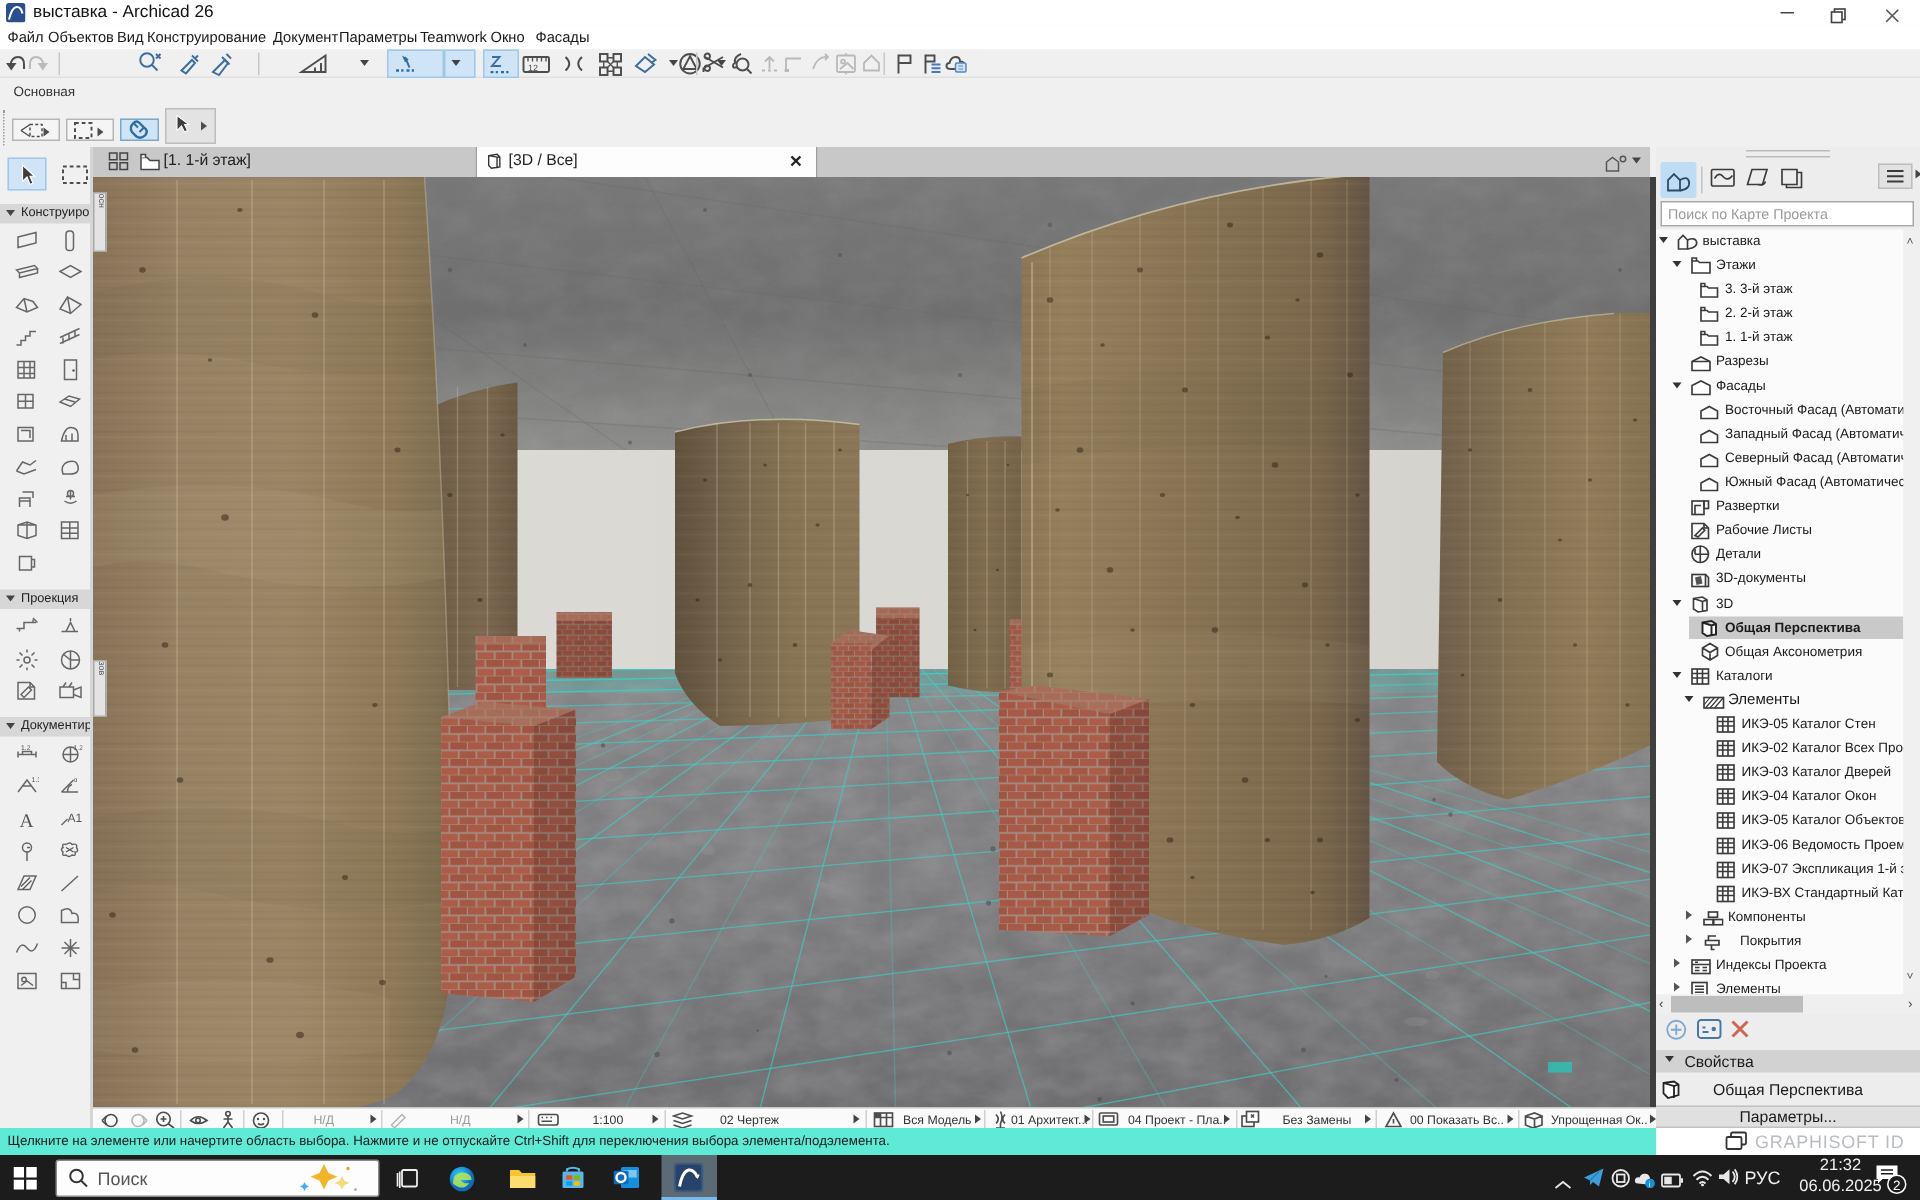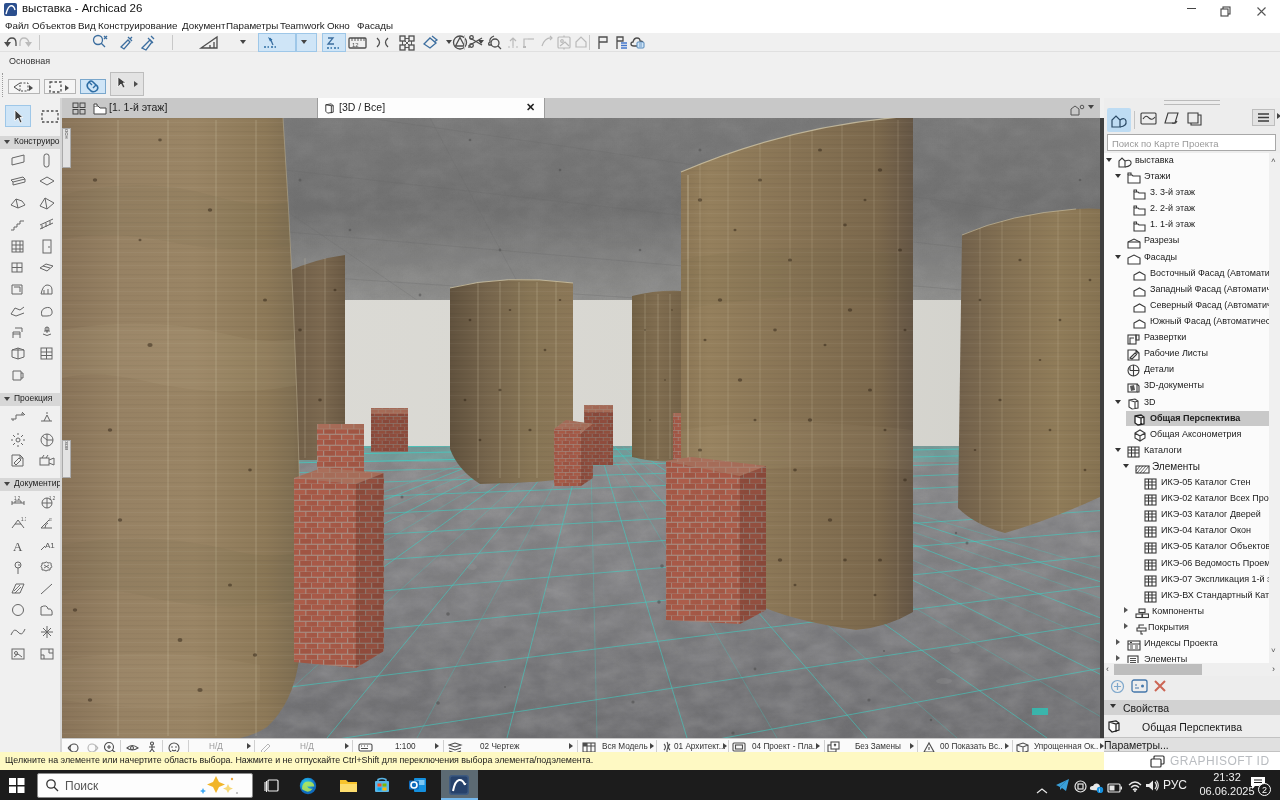--- a/index.html
+++ b/index.html
@@ -989,21 +989,21 @@
           <rect x="4" y="1" width="6" height="3.5" stroke="#3b3b3b" fill="none" stroke-width="1.1"></rect>
           <rect x="1" y="6" width="6" height="3.5" stroke="#3b3b3b" fill="none" stroke-width="1.1"></rect>
           <rect x="7.5" y="6" width="6" height="3.5" stroke="#3b3b3b" fill="none" stroke-width="1.1"></rect>
         </svg></span>
       <span style="position:absolute;left:48px;top:453px;font-size:9px;color:#1a1a1a;white-space:nowrap">Компоненты</span>
       <span style="position:absolute;left:20px;top:470px;width:0;height:0;border-top:3.5px solid transparent;border-bottom:3.5px solid transparent;border-left:4.5px solid #555"></span>
       <span style="position:absolute;left:31px;top:468px"><svg width="13" height="12" viewBox="0 0 13 12">
           <path d="M2,5 L11,5 L11,8 L2,8 Z" stroke="#3b3b3b" fill="none" stroke-width="1.1"></path>
           <path d="M4,5 L4,2 L9,2 M6,8 L6,11 L8,11" stroke="#3b3b3b" fill="none" stroke-width="1.1"></path>
         </svg></span>
-      <span style="position:absolute;left:44px;top:469px;font-size:9px;color:#1a1a1a;white-space:nowrap">Покрытия</span>
+      <span style="position:absolute;left:56px;top:469px;font-size:9px;color:#1a1a1a;white-space:nowrap">Покрытия</span>
       <span style="position:absolute;left:12px;top:486px;width:0;height:0;border-top:3.5px solid transparent;border-bottom:3.5px solid transparent;border-left:4.5px solid #555"></span>
       <span style="position:absolute;left:23px;top:484px"><svg width="14" height="11" viewBox="0 0 14 11">
           <rect x="1" y="1" width="12" height="9" stroke="#3b3b3b" fill="none" stroke-width="1.1"></rect>
           <path d="M1,4 L13,4 M3,2.5 L5,2.5" stroke="#3b3b3b" fill="none" stroke-width="1.1"></path>
           <path d="M3,6 L6,6 M3,8 L6,8 M8,6 L11,6 M8,8 L11,8" stroke="#3b3b3b" stroke-width="0.9"></path>
         </svg></span>
       <span style="position:absolute;left:40px;top:485px;font-size:9px;color:#1a1a1a;white-space:nowrap">Индексы Проекта</span>
       <span style="position:absolute;left:12px;top:502px;width:0;height:0;border-top:3.5px solid transparent;border-bottom:3.5px solid transparent;border-left:4.5px solid #555"></span>
       <span style="position:absolute;left:23px;top:500px"><svg width="12" height="12" viewBox="0 0 12 12">
           <rect x="1" y="1" width="10" height="10" stroke="#3b3b3b" fill="none" stroke-width="1.1"></rect>
@@ -1030,21 +1030,21 @@
     <span style="position:absolute;left:49px;top:581px"><svg width="14" height="14" viewBox="0 0 14 14">
         <path d="M2,2 L12,12 M12,2 L2,12" stroke="#cc6655" stroke-width="2"></path>
       </svg></span>
     <div style="position:absolute;left:0px;top:602px;width:176px;height:15px;background:#d2d2d2"></div>
     <span style="position:absolute;left:6px;top:606px;width:0;height:0;border-left:3.5px solid transparent;border-right:3.5px solid transparent;border-top:4.5px solid #333"></span>
     <span style="position:absolute;left:19px;top:604px;font-size:10.5px;color:#1a1a1a">Свойства</span>
     <span style="position:absolute;left:3px;top:621px"><svg width="14" height="14" viewBox="0 0 14 14">
         <path d="M2,3 L9,2 L12,4 L12,11 L5,13 L2,10 Z M2,3 L9,5 L12,4 M9,5 L9,13" fill="#fff" stroke="#222" stroke-width="1.2"></path>
       </svg></span>
     <span style="position:absolute;left:0px;top:623px;width:176px;text-align:center;font-size:10.5px;color:#1a1a1a">Общая Перспектива</span>
-    <div style="position:absolute;left:0px;top:639px;width:176px;height:15px;background:#e0e0e0;border-top:1px solid #c2c2c2;border-bottom:1px solid #c2c2c2;box-sizing:border-box;font-size:10.5px;color:#1a1a1a;padding-top:1px">Параметры...</div>
+    <div style="position:absolute;left:0px;top:639px;width:176px;height:15px;background:#e0e0e0;border-top:1px solid #c2c2c2;border-bottom:1px solid #c2c2c2;box-sizing:border-box;text-align:center;font-size:10.5px;color:#1a1a1a;padding-top:1px">Параметры...</div>
   </div>
 
 <div class="abs" style="left:62px;top:738px;width:1042px;height:14px;background:#fafafa;border-top:1px solid #c8c8c8;box-sizing:border-box">
     <span style="position:absolute;left:5px;top:1px"><svg width="15" height="13" viewBox="0 0 15 13">
         <circle cx="7" cy="7" r="4" stroke="#4d4d4d" fill="none" stroke-width="1.1"></circle>
         <path d="M1,7 L4,4 M1,7 L4,10" stroke="#4d4d4d" fill="none" stroke-width="1.1"></path>
       </svg></span>
     <span style="position:absolute;left:23px;top:1px"><svg width="15" height="13" viewBox="0 0 15 13">
         <circle cx="7" cy="7" r="4" stroke="#b5b5b5" fill="none" stroke-width="1.1"></circle>
         <path d="M13,7 L10,4 M13,7 L10,10" stroke="#b5b5b5" fill="none" stroke-width="1.1"></path>
@@ -1128,21 +1128,21 @@
     <span style="position:absolute;left:878px;top:3px;font-size:8.2px;color:#333;white-space:nowrap">00 Показать Вс..</span>
     <span style="position:absolute;left:943px;top:4px;width:0;height:0;border-top:3.5px solid transparent;border-bottom:3.5px solid transparent;border-left:4.5px solid #444"></span>
     <span style="position:absolute;left:950px;top:1px;width:1px;height:12px;background:#d0d0d0"></span>
     <span style="position:absolute;left:953px;top:1px"><svg width="15" height="13" viewBox="0 0 15 13">
         <path d="M2,4 L8,2 L13,4 L13,10 L7,12 L2,10 Z M2,4 L8,6 L13,4 M8,6 L8,12" stroke="#4d4d4d" fill="none" stroke-width="1.1"></path>
       </svg></span>
     <span style="position:absolute;left:972px;top:3px;font-size:8.2px;color:#333;white-space:nowrap">Упрощенная Ок..</span>
     <span style="position:absolute;left:1038px;top:4px;width:0;height:0;border-top:3.5px solid transparent;border-bottom:3.5px solid transparent;border-left:4.5px solid #444"></span>
   </div>
 
-<div class="abs" style="left:0;top:752px;width:1104px;height:18px;background:#fef9c3">
+<div class="abs" style="left:0;top:752px;width:1104px;height:18px;background:#5eead4">
     <span class="abs" style="left:5px;top:3px;font-size:8.9px;color:#1a1a1a;white-space:nowrap">Щелкните на элементе или начертите область выбора. Нажмите и не отпускайте Ctrl+Shift для переключения выбора элемента/подэлемента.</span>
   </div>
 
 <div class="abs" style="left:1104px;top:752px;width:176px;height:18px;background:#fff">
   <span class="abs" style="left:46px;top:2px"><svg width="15" height="13" viewBox="0 0 15 13">
         <rect x="4" y="1" width="10" height="8" rx="1" fill="#fff" stroke="#333" stroke-width="1.2"></rect>
         <rect x="1" y="4" width="10" height="8" rx="1" fill="#fff" stroke="#333" stroke-width="1.2"></rect>
       </svg></span>
   <span class="abs" style="left:66px;top:2px;font-size:12px;color:#b9bcc0;letter-spacing:0.5px">GRAPHISOFT ID</span>
 </div>

